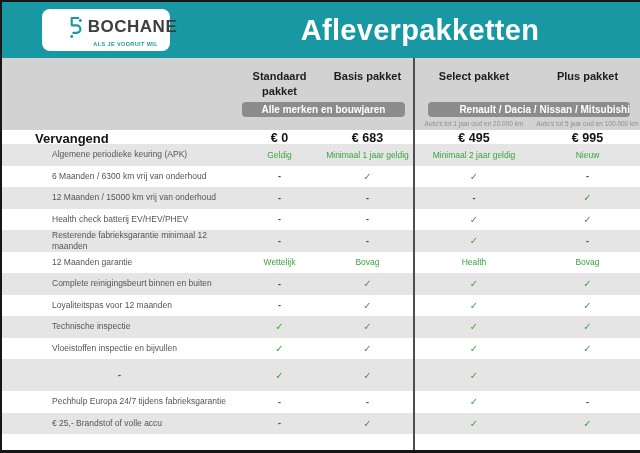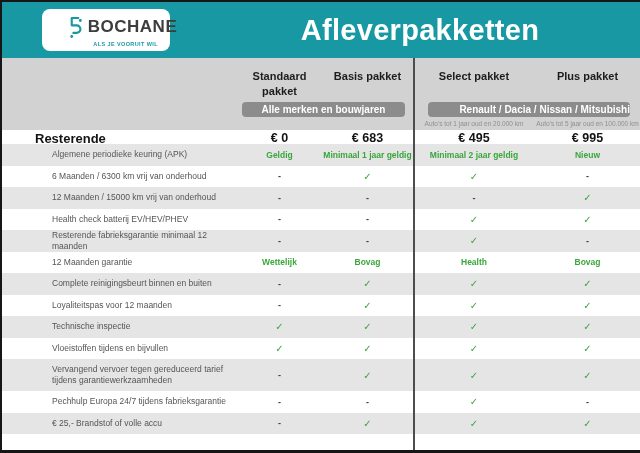--- a/index.html
+++ b/index.html
@@ -53,21 +53,21 @@
   .gap { height:14px; background:#fff; }
   .frow { min-height:21.5px; align-items:center; }
   .frow.gray { background:#e5e5e5; }
   .frow.tall { min-height:32px; }
   .flabel {
     font-size:8.5px; color:#555555; padding-left:50px; padding-right:10px; line-height:1.25;
   }
   .fval { text-align:center; font-size:9px; color:#3d3d3d; }
   .fval.check { color:#3aa63c; font-size:10px; }
   .fval.dash  { color:#3d3d3d; font-weight:bold; }
-  .fval.text-value { color:#3aa63c; font-weight:bold; font-size:8.5px; }
+  .fval.text-value { color:#3aa63c; font-weight:normal; font-size:8.5px; }
 
   
   .v-divider {
     position:absolute; left:411px; top:56px; bottom:0; width:2px; background:#4d4d4d; z-index:5;
   }
 </style>
 </head>
 <body>
 
 <div class="page">
@@ -103,21 +103,21 @@
       <div class="badge badge-right">Renault / Dacia / Nissan / Mitsubishi</div>
     </div>
     <div class="grid note-row">
       <div></div>
         <div></div>
         <div></div>
       <div class="col-note">Auto's tot 1 jaar oud en 20.000 km</div>
       <div class="col-note">Auto's tot 5 jaar oud en 100.000 km</div>
     </div>
     <div class="grid price-row">
-      <div class="total-label">Resterende</div>
+      <div class="total-label">Vervangend</div>
       <div class="price">€ 0</div>
       <div class="price">€ 683</div>
       <div class="price">€ 495</div>
       <div class="price">€ 995</div>
     </div>
   </div>
 
   <div class="gap"></div>
 
   <div>
@@ -178,28 +178,27 @@
       <div class="fval check">✓</div>
     </div>
       <div class="grid frow gray">
       <div class="flabel">Technische inspectie</div>
       <div class="fval check">✓</div>
       <div class="fval check">✓</div>
       <div class="fval check">✓</div>
       <div class="fval check">✓</div>
     </div>
       <div class="grid frow">
-      <div class="flabel">Vloeistoffen tijdens en bijvullen</div>
+      <div class="flabel">Vloeistoffen inspectie en bijvullen</div>
       <div class="fval check">✓</div>
       <div class="fval check">✓</div>
       <div class="fval check">✓</div>
       <div class="fval check">✓</div>
     </div>
       <div class="grid frow gray tall">
-      <div class="flabel">Vervangend vervoer tegen gereduceerd tarief tijdens garantiewerkzaamheden</div>
       <div class="fval dash">-</div>
       <div class="fval check">✓</div>
       <div class="fval check">✓</div>
       <div class="fval check">✓</div>
     </div>
       <div class="grid frow">
       <div class="flabel">Pechhulp Europa 24/7 tijdens fabrieksgarantie</div>
       <div class="fval dash">-</div>
       <div class="fval dash">-</div>
       <div class="fval check">✓</div>

